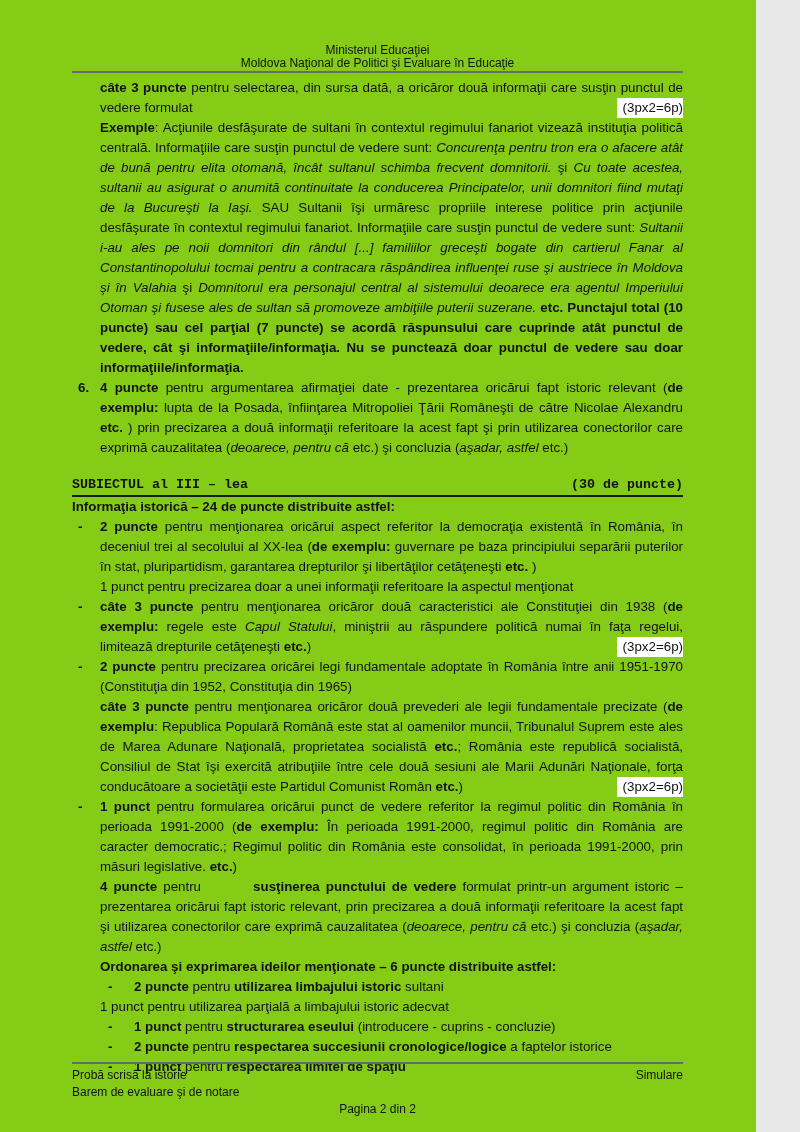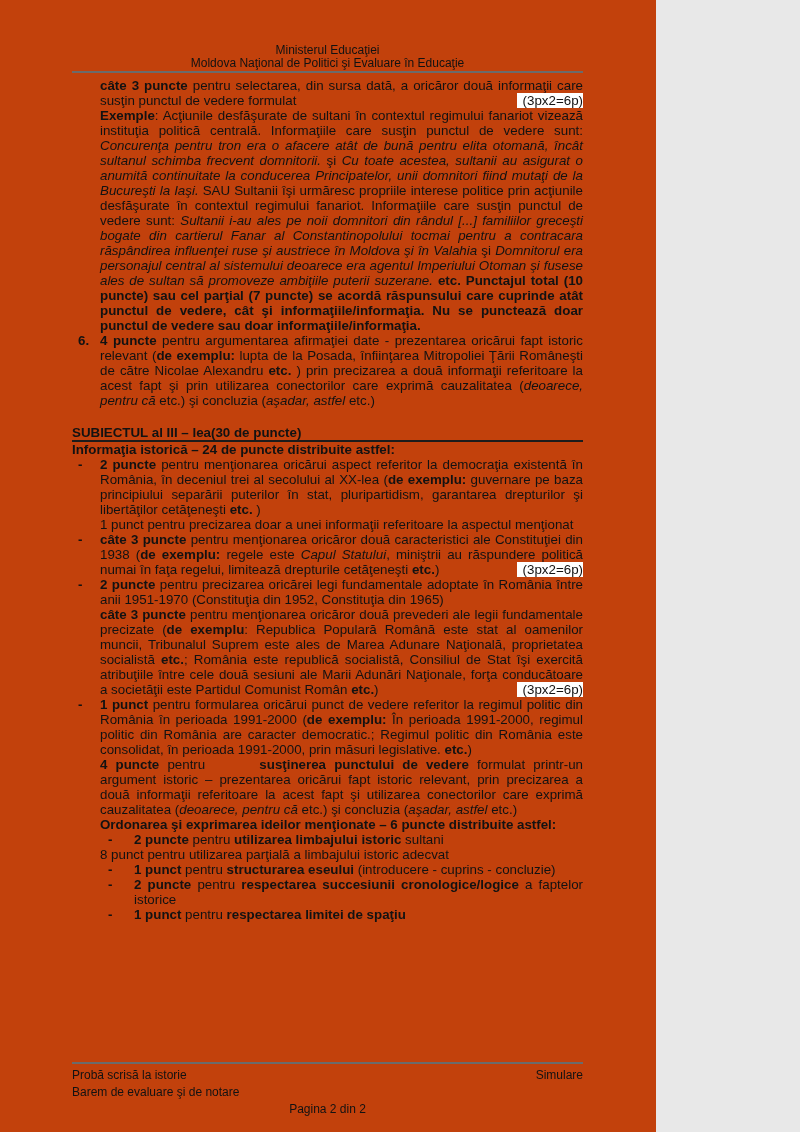--- a/index.html
+++ b/index.html
@@ -1,47 +1,48 @@
 <!DOCTYPE html>
 <html lang="ro"><head>
 <meta charset="utf-8">
 <style>
   html,body{margin:0;padding:0;background:#e8e8e8;}
   .page{
     position:relative;
-    width:656px;height:1132px;
-    background:#c2410c;
+    width:756px;height:1132px;
+    background:#84cc16;
     font-family:"Liberation Sans","DejaVu Sans",sans-serif;
     color:#121212;
     overflow:hidden;
   }
   .header{
     margin:44px 73px 0 72px;
     text-align:center;
     font-size:12px;line-height:13px;
     border-bottom:2px solid #6b6b6b;
     padding-bottom:1px;
   }
   .body{
     margin:5px 73px 0 72px;
-    font-size:13.33px;line-height:15px;
+    font-size:13.33px;line-height:20px;
   }
   .body p{margin:0;text-align:justify;}
   .hang{padding-left:28px;}
   .rel{position:relative;}
   .row{display:flex;}
   .marker{flex:0 0 28px;padding-left:6px;box-sizing:border-box;font-weight:bold;}
   .cell{flex:1;min-width:0;}
   .score{position:absolute;right:0;bottom:0;font-weight:normal;white-space:nowrap;background:#fff;padding-left:6px;}
   .subject-row{
-    display:flex;
+    display:flex;justify-content:space-between;
     font-weight:bold;
     margin-top:17px;
     border-bottom:2px solid #1c1c1c;
     padding-bottom:0px;
+    font-family:Liberation Mono, monospace;
   }
   .bold-line{font-weight:bold;text-align:left !important;}
   .sub{margin-left:50px;text-align:left !important;}
   .subrow{margin-left:8px;}
   .marker2{flex:0 0 26px;font-weight:bold;}
   .b{font-weight:bold;}
   .i{font-style:italic;}
   .u{margin-left:46px;}
   .footer{
     position:absolute;left:72px;right:73px;top:1062px;
@@ -122,21 +123,21 @@
         <p><span><span class="b">1 punct</span><span> pentru formularea oricărui punct de vedere referitor la regimul politic din România în perioada 1991-2000 (</span><span class="b">de exemplu:</span><span> În perioada 1991-2000, regimul politic din România are caracter democratic.; Regimul politic din România este consolidat, în perioada 1991-2000, prin măsuri legislative. </span><span class="b">etc.</span><span>)</span></span></p>
         <p><span><span class="b">4 puncte</span><span> pentru </span><span class="b u">susţinerea punctului de vedere</span><span> formulat printr-un argument istoric – prezentarea oricărui fapt istoric relevant, prin precizarea a două informaţii referitoare la acest fapt şi utilizarea conectorilor care exprimă cauzalitatea (</span><span class="i">deoarece, pentru că</span><span> etc.) şi concluzia (</span><span class="i">aşadar, astfel</span><span> etc.)</span></span></p>
         <p class="bold-line"><span><span class="b">Ordonarea şi exprimarea ideilor menţionate – 6 puncte distribuite astfel:</span></span></p>
 
         <div class="row subrow">
           <div class="marker2">-</div>
           <div class="cell">
             <p><span><span class="b">2 puncte</span><span> pentru </span><span class="b">utilizarea limbajului istoric</span><span> sultani</span></span></p>
           </div>
         </div>
-        <p class="sub">8 punct pentru utilizarea parţială a limbajului istoric adecvat</p>
+        <p class="sub">1 punct pentru utilizarea parţială a limbajului istoric adecvat</p>
 
         <div class="row subrow">
           <div class="marker2">-</div>
           <div class="cell">
             <p><span><span class="b">1 punct</span><span> pentru </span><span class="b">structurarea eseului</span><span> (introducere - cuprins - concluzie)</span></span></p>
           </div>
         </div>
 
         <div class="row subrow">
           <div class="marker2">-</div>

